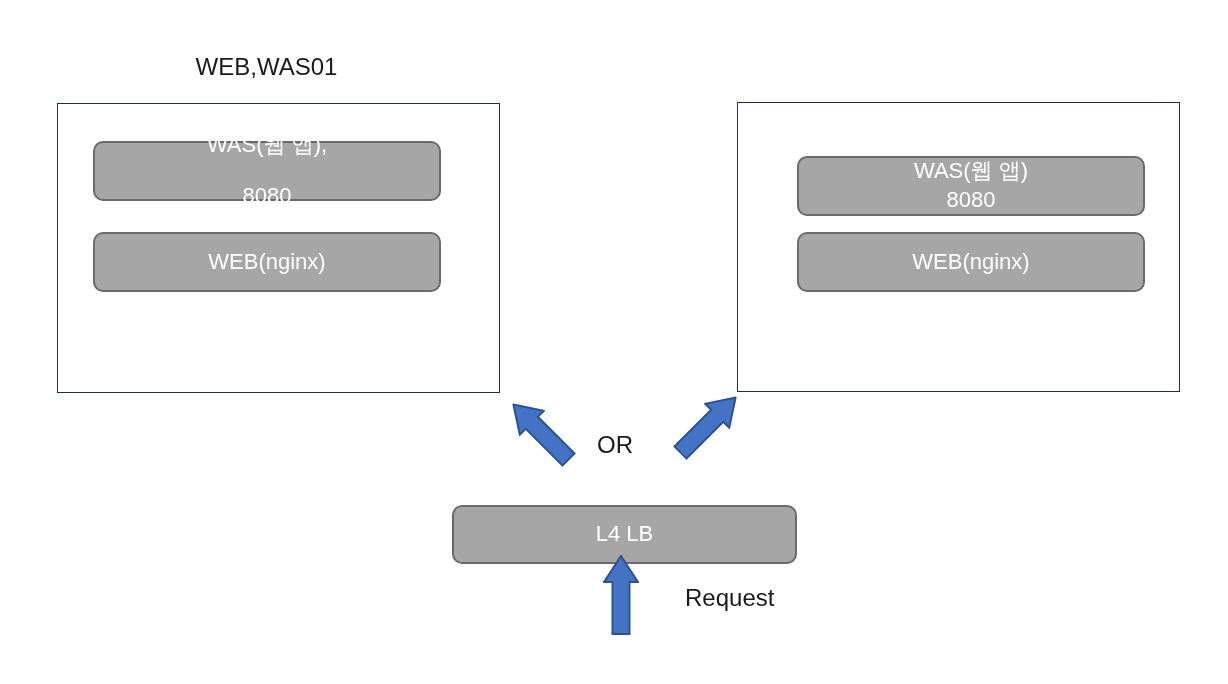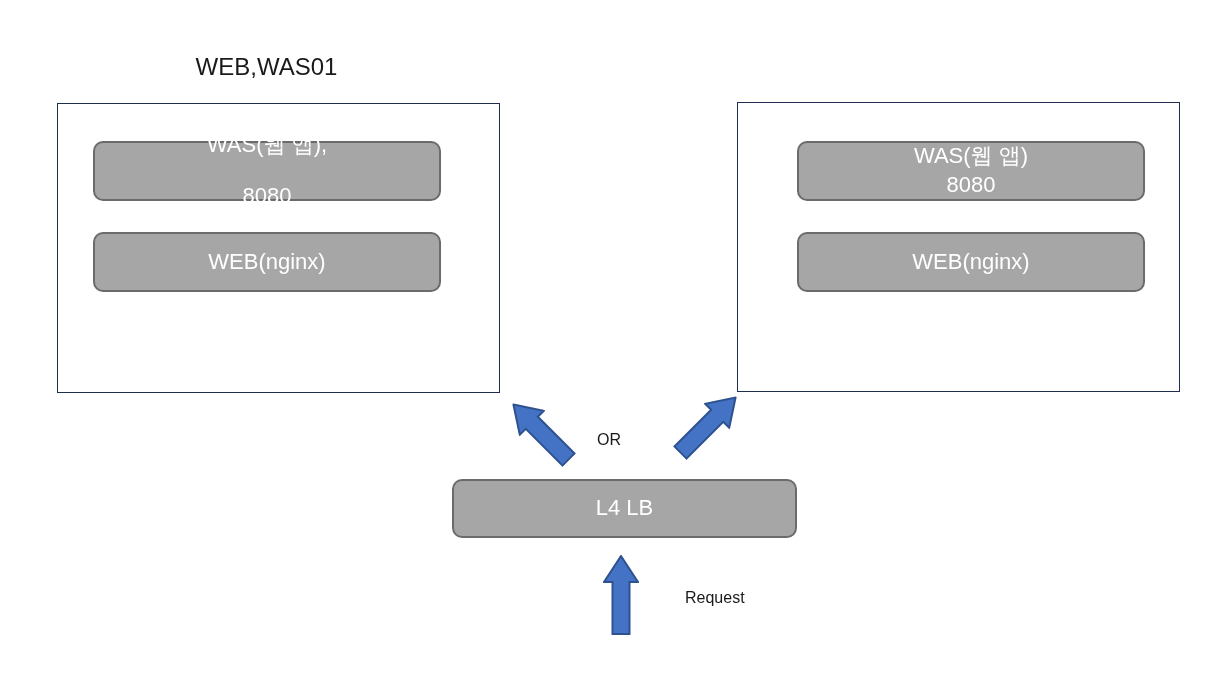--- a/index.html
+++ b/index.html
@@ -47,51 +47,51 @@
     font-size: 22px;
     line-height: 1.3;
     display: flex;
     flex-direction: column;
     align-items: center;
     justify-content: center;
     text-align: center;
   }
   #node-l-was { left: 93px;  top: 141px; width: 348px; height: 60px; gap: 22px; }
   #node-l-web { left: 93px;  top: 232px; width: 348px; height: 60px; }
-  #node-r-was { left: 797px; top: 141px; width: 348px; height: 60px; justify-content: center; }
+  #node-r-was { left: 797px; top: 156px; width: 348px; height: 60px; justify-content: center; }
   #node-r-web { left: 797px; top: 232px; width: 348px; height: 60px; }
-  #node-lb    { left: 452px; top: 479px; width: 345px; height: 59px; }
+  #node-lb    { left: 452px; top: 505px; width: 345px; height: 59px; }
 
   .arrow {
     position: absolute;
     width: 36px;
     height: 80px;
   }
   #arrow-left  { left: 523px; top: 392px; transform: rotate(-45deg); }
   #arrow-right { left: 690px; top: 385px; transform: rotate(45deg); }
   #arrow-up    { left: 603px; top: 555px; }
   .arrow-shape {
     fill: var(--arrow-fill, #4472c4);
     stroke: var(--arrow-stroke, #2e528f);
     stroke-width: 2;
     stroke-linejoin: miter;
   }
 
   .or-label {
     position: absolute;
     left: 597px;
     top: 431px;
-    font-size: 16px;
+    font-size: 24px;
     color: var(--text-dark, #1a1a1a);
   }
   .request-label {
     position: absolute;
     left: 685px;
     top: 582px;
-    font-size: 16px;
+    font-size: 24px;
     line-height: 31px;
     color: var(--text-dark, #1a1a1a);
     white-space: nowrap;
   }
 </style>
 </head>
 <body>
 
 <div class="canvas">
 

